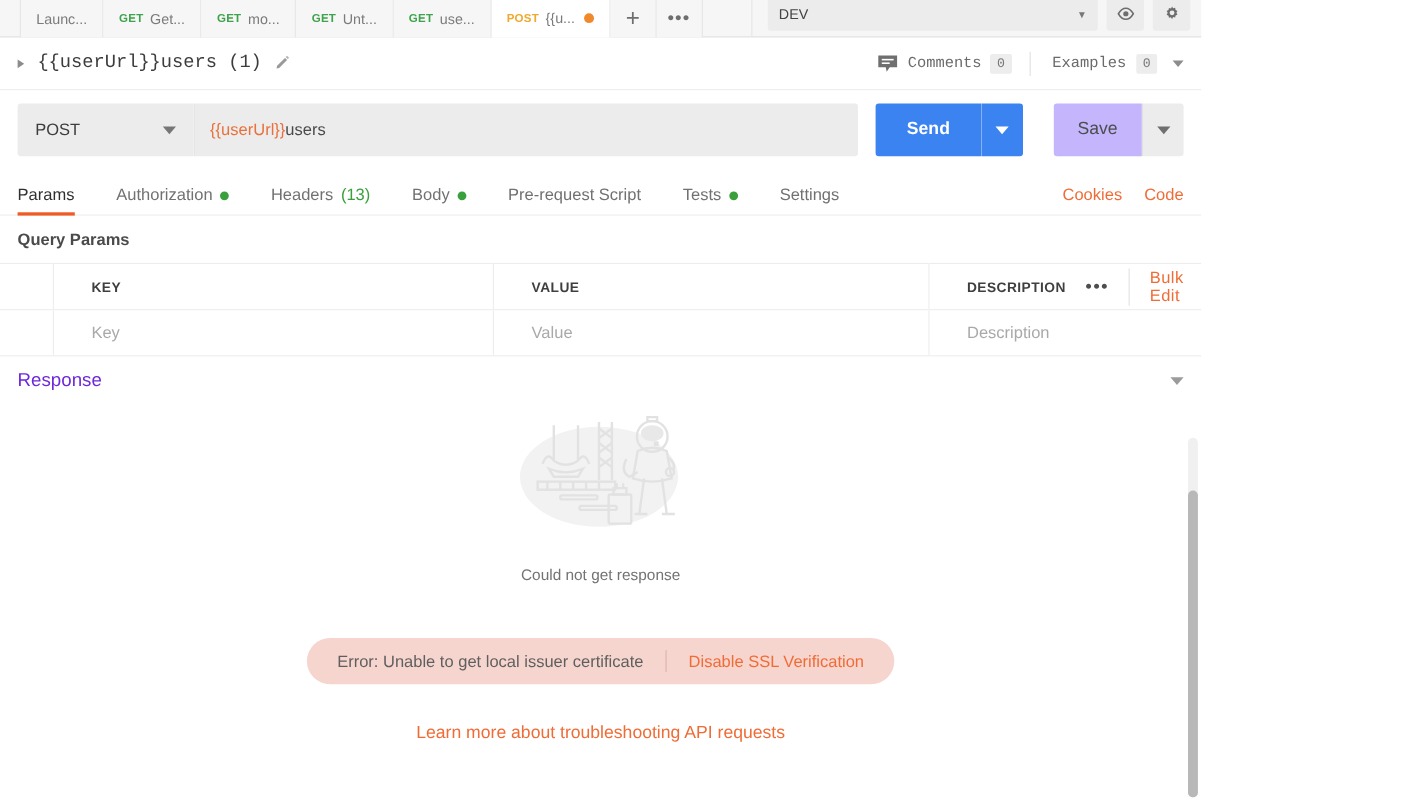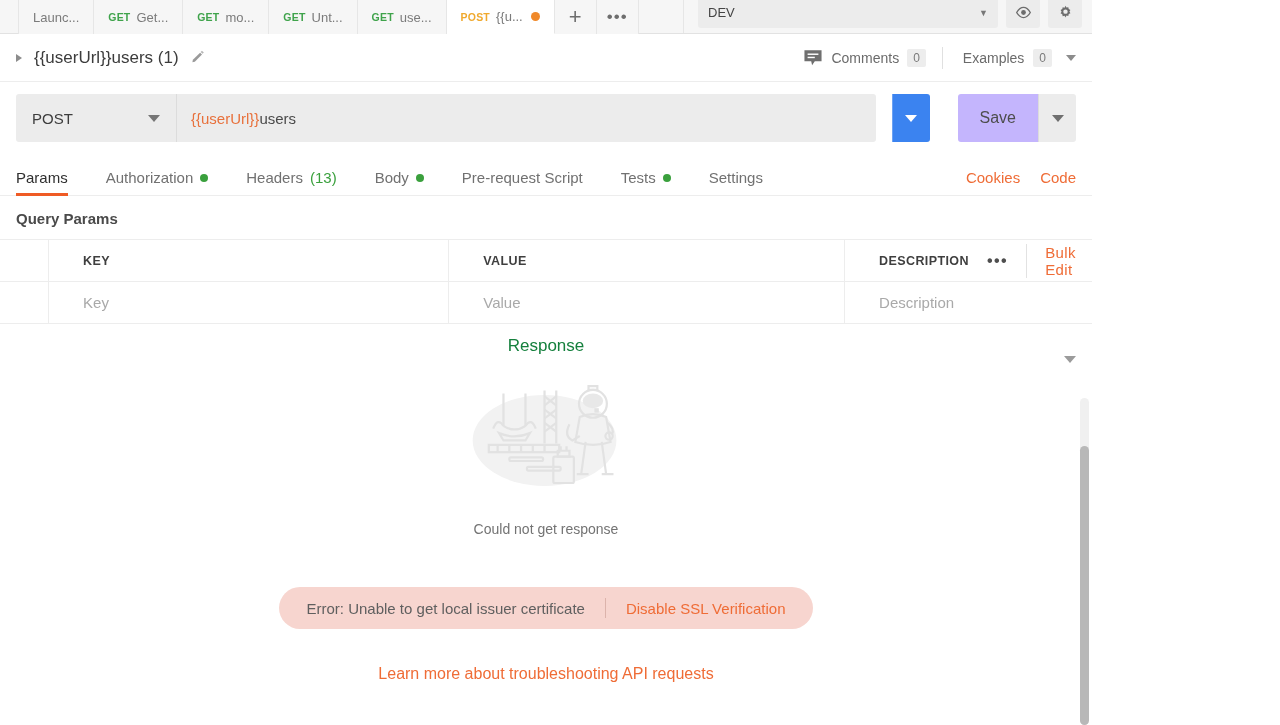--- a/index.html
+++ b/index.html
@@ -89,20 +89,21 @@
     display: flex; align-items: center; justify-content: center;
     margin-top: -8px;
   }
 
   
   .reqhead {
     display: flex; align-items: center;
     height: 48px;
     padding: 0 16px;
     border-bottom: 1px solid #ededed;
+    font-family: Liberation Mono, monospace;
   }
   .caret-right {
     width: 0; height: 0;
     border-left: 6px solid #8c8c8c;
     border-top: 4.5px solid transparent;
     border-bottom: 4.5px solid transparent;
     margin-right: 12px;
   }
   .req-title { font-size: 17px; color: #3c3c3c; }
   .pencil { margin-left: 11px; color: #9a9a9a; display: flex; }
@@ -270,21 +271,21 @@
   .th-actions { margin-left: auto; display: flex; align-items: center; gap: 0; }
   .dots { color: #4e4e4e; font-size: 16px; letter-spacing: 1.5px; padding: 0 18px; }
   .bulk { color: #ef6c36; font-size: 15px; font-weight: normal; padding-left: 18px; border-left: 1px solid #e2e2e2; }
   .ptable th.th-desc { border-right: none; }
   .ptable td.td-desc { border-right: none; }
 
   
   .resp-head {
     display: flex; align-items: center;
     padding: 12px 16px 10px 16px;
-    font-size: 17px; color: #15803d; flex-direction: column;
+    font-size: 17px; color: #6d28d9;
   }
   .resp-caret {
     margin-left: auto;
     width: 0; height: 0;
     border-top: 7px solid #9b9b9b;
     border-left: 6px solid transparent;
     border-right: 6px solid transparent;
   }
   .resp-body {
     display: flex; flex-direction: column; align-items: center;
@@ -415,20 +416,21 @@
   <div class="urlbar">
     <div class="method-select">
       <span>POST</span>
       <span class="caret"></span>
     </div>
     <div class="url-input">
       <span class="var">{{userUrl}}</span>
         <span class="url-rest">users</span>
     </div>
     <div class="send-group">
+      <div class="send-btn">Send</div>
       <div class="send-caret">
           <i></i>
         </div>
     </div>
     <div class="save-group">
       <div class="save-btn">Save</div>
       <div class="save-caret">
           <i></i>
         </div>
     </div>

